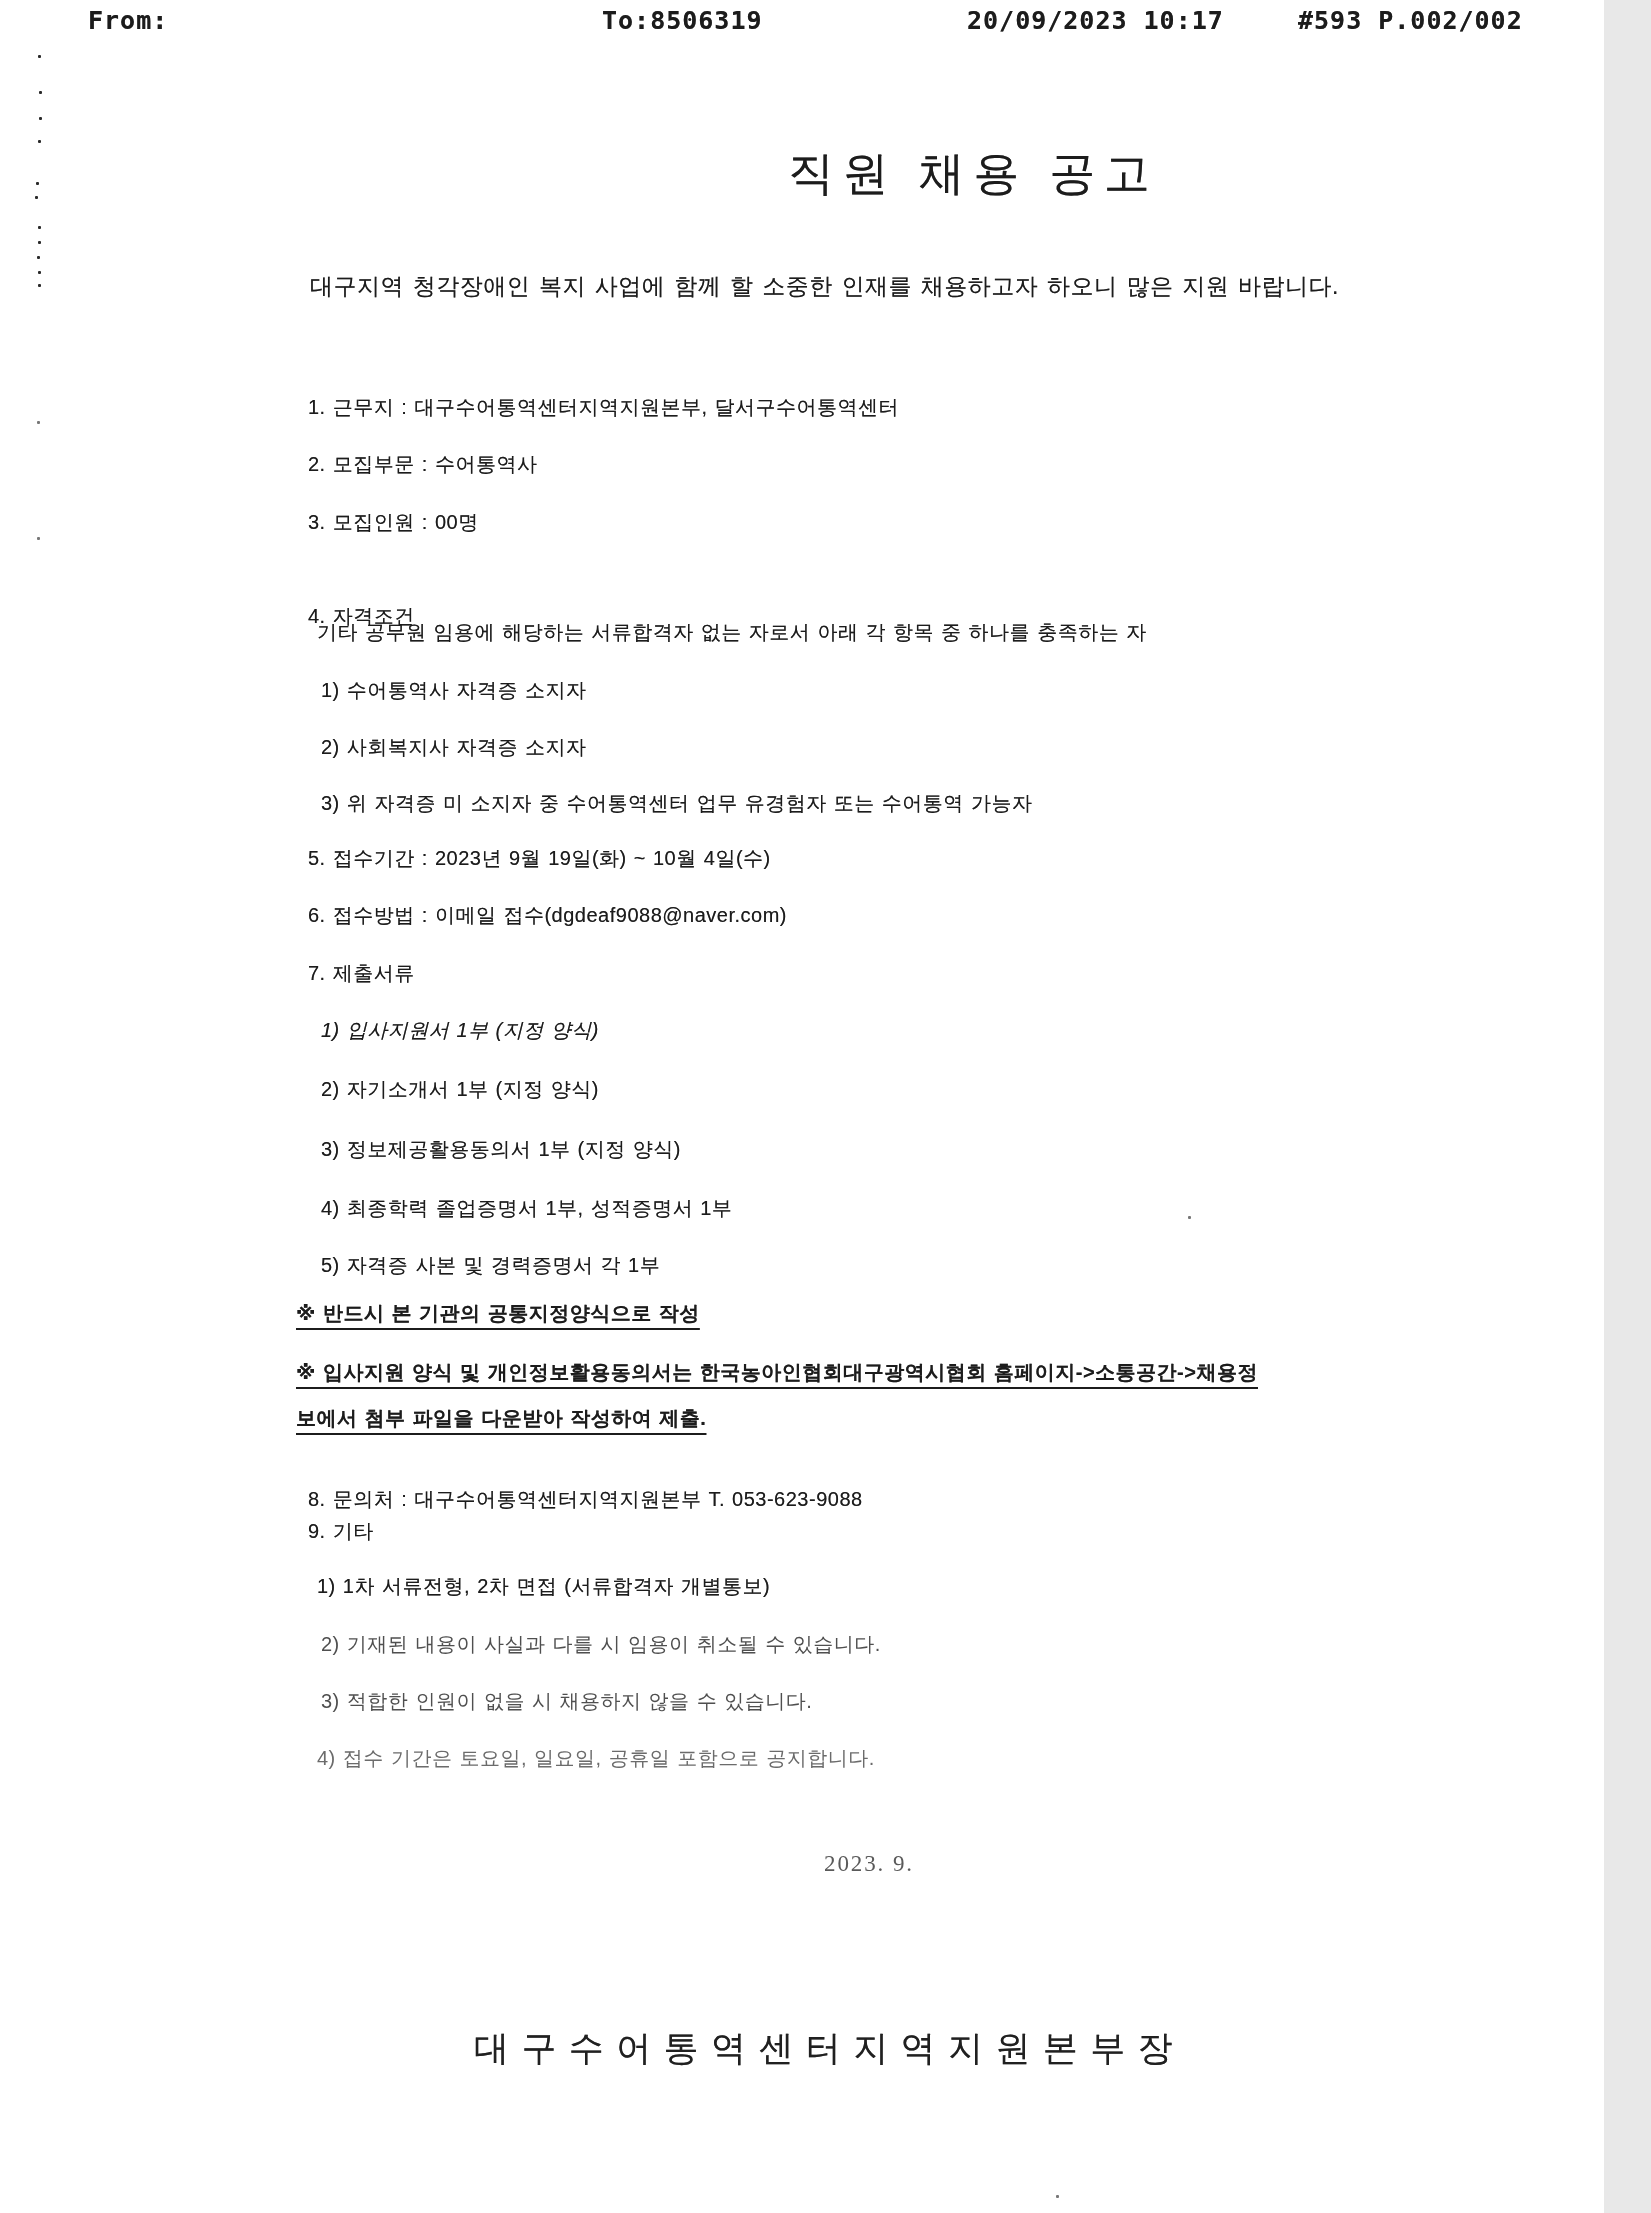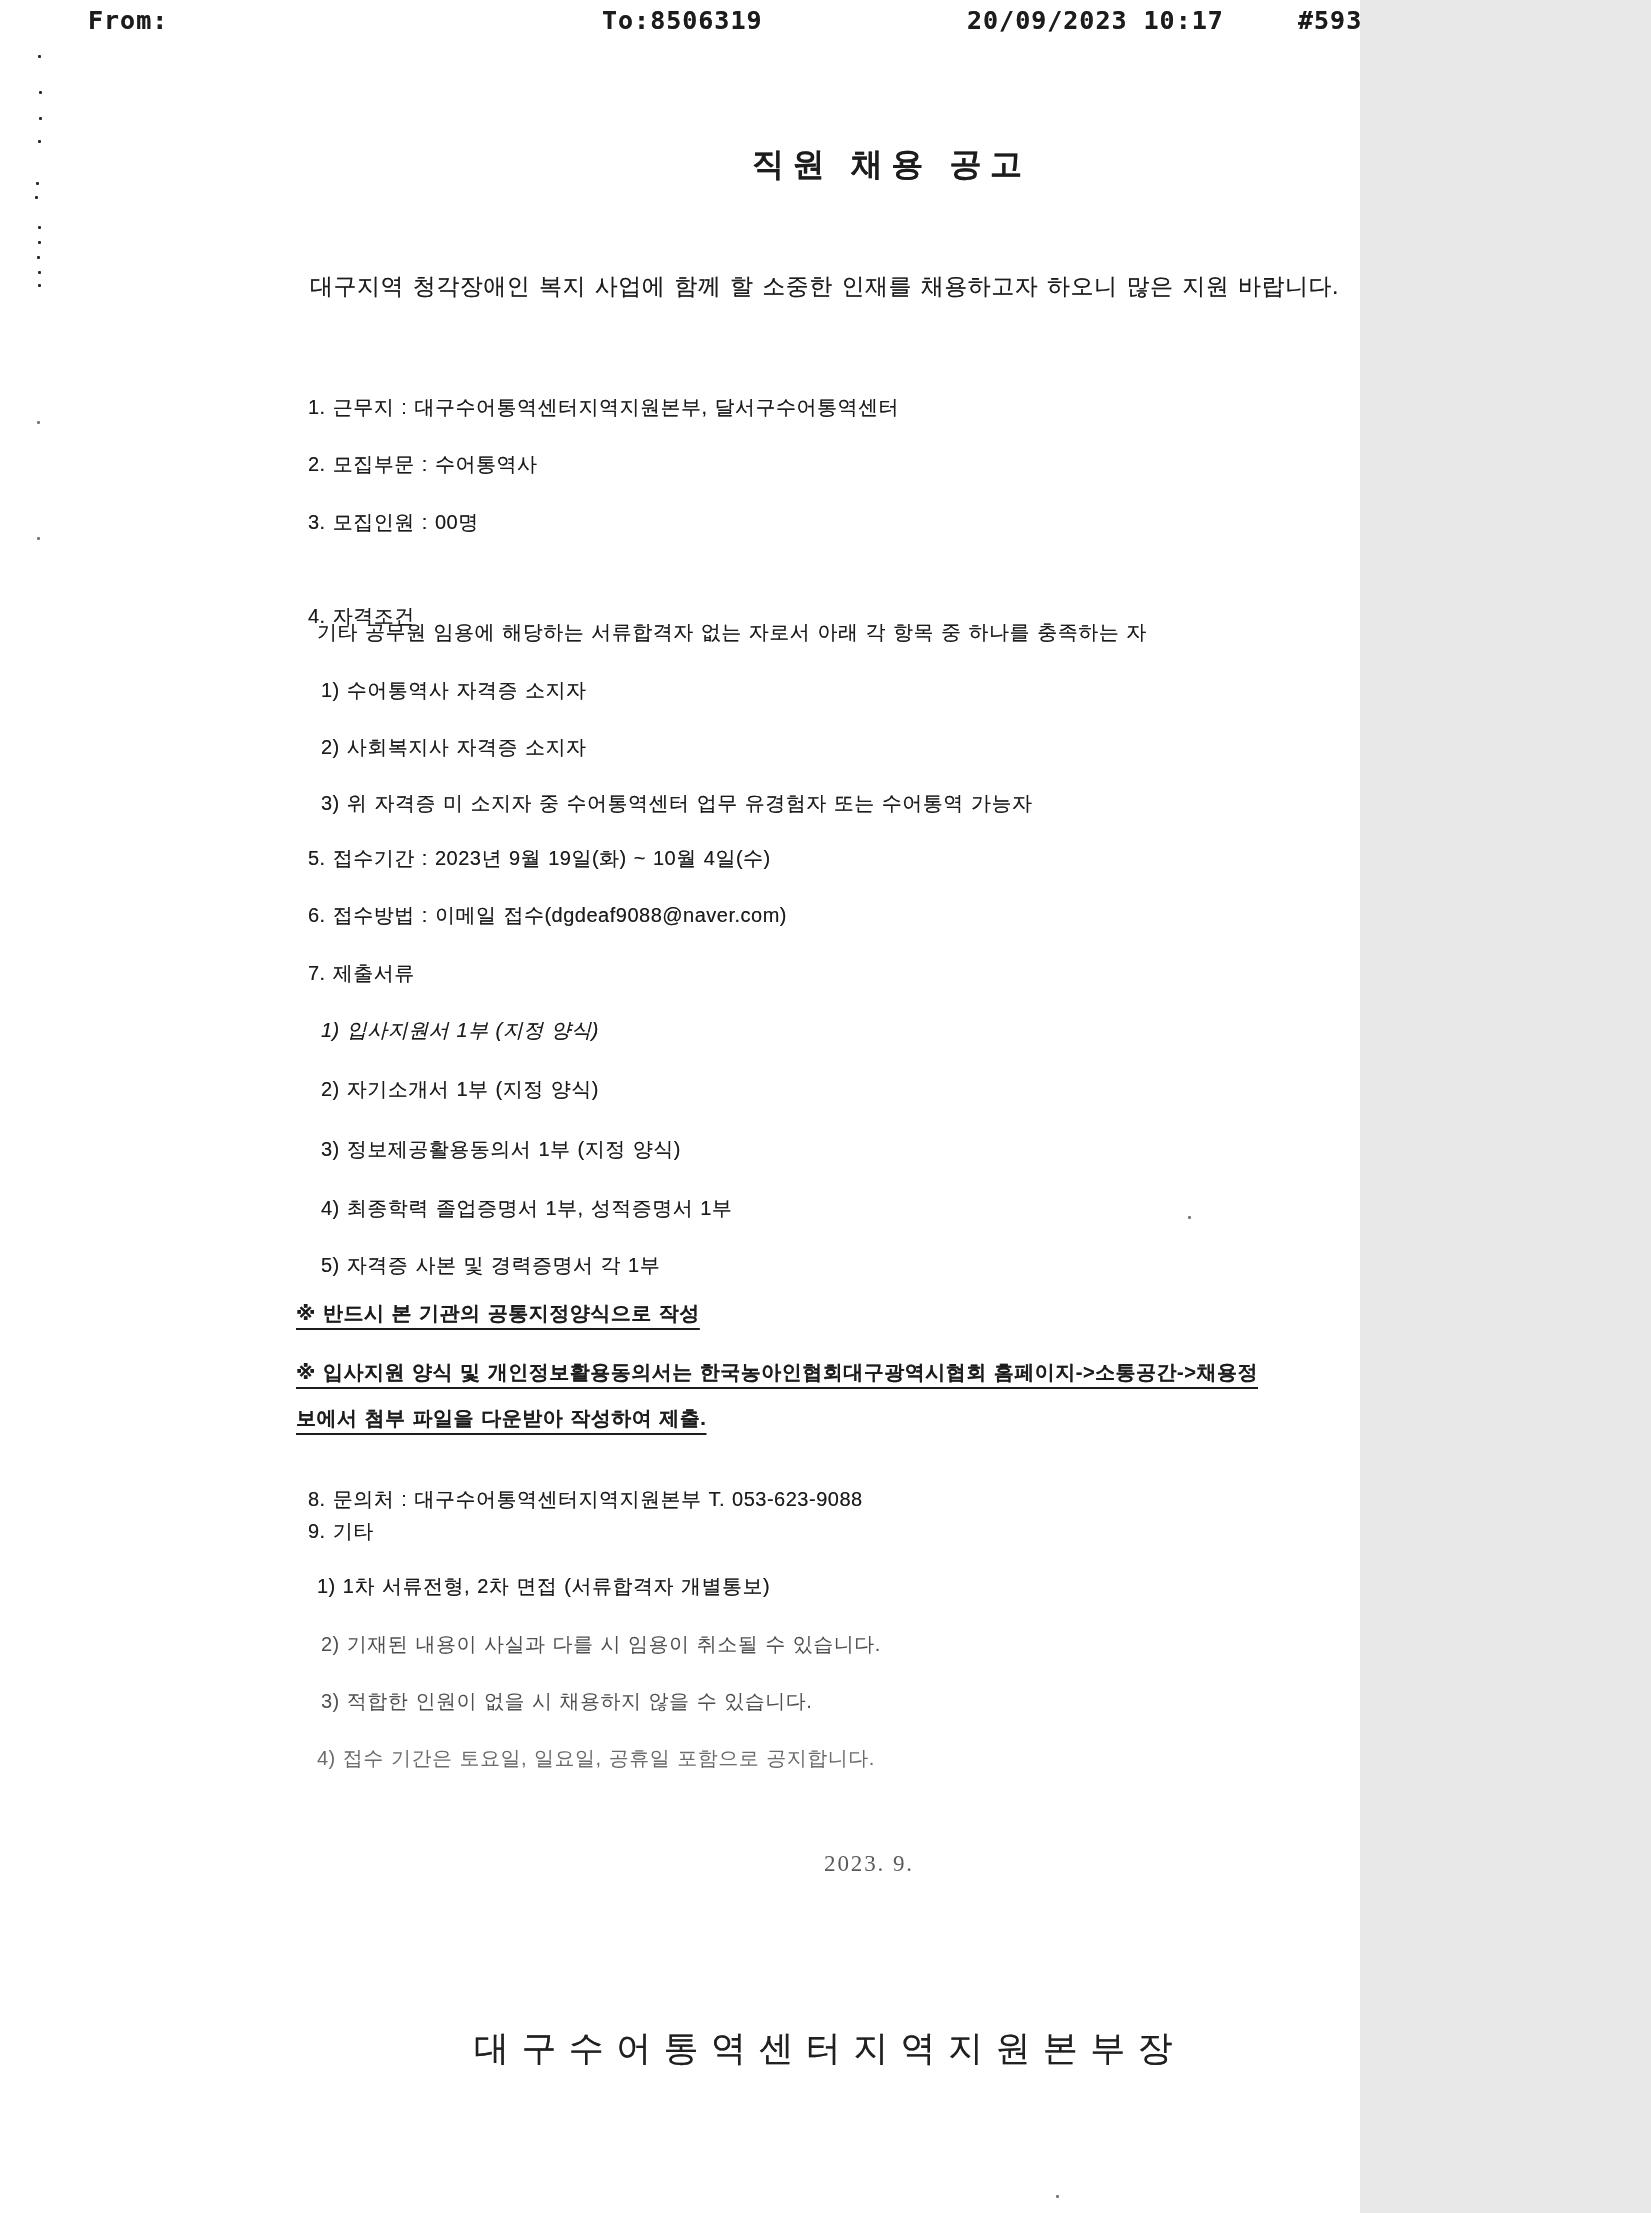--- a/index.html
+++ b/index.html
@@ -1,39 +1,39 @@
 <!DOCTYPE html>
 <html><head>
 <meta charset="utf-8">
 <style>
   html,body{margin:0;padding:0;background:#e8e8e8;}
   .page{
     position:relative;
-    width:1360px;height:2214px;
+    width:1604px;height:2214px;
     background:#ffffff;
     overflow:hidden;
     font-family:"Liberation Sans","DejaVu Sans",sans-serif;
     color:#1c1c1c;
   }
   .page *{text-shadow:0 0 0.6px rgba(0,0,0,0.55);}
   
   .fax-header span{
     position:absolute;top:5.7px;
     font-family:"DejaVu Sans Mono","Liberation Mono",monospace;
     font-weight:bold;font-size:25px;letter-spacing:1px;
     white-space:pre;
   }
   .hdr-from{left:88px;}
   .hdr-to{left:602px;}
   .hdr-datetime{left:967px;}
   .hdr-counter{left:1298px;}
   
   .doc-title{
-    position:absolute;top:143px;left:752px;
-    font-size:32px;font-weight:bold;letter-spacing:8.6px;
+    position:absolute;top:143px;left:788px;
+    font-size:46px;font-weight:normal;letter-spacing:8.6px;
     white-space:pre;
   }
   
   .doc-intro{
     position:absolute;top:271px;left:310px;
     font-size:23px;letter-spacing:0.5px;word-spacing:1.9px;
     white-space:pre;
   }
   
   .doc-line{

